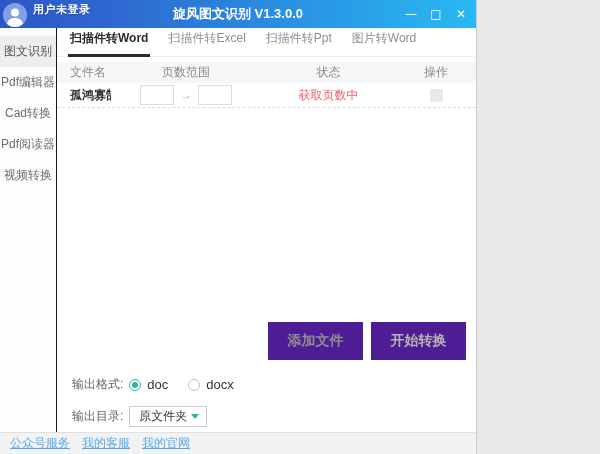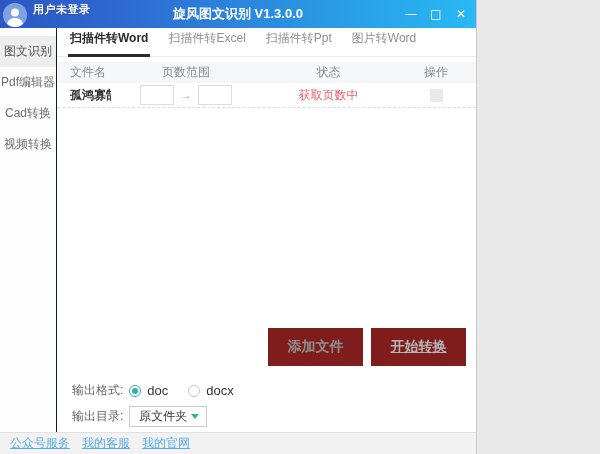--- a/index.html
+++ b/index.html
@@ -84,32 +84,32 @@
   .range-arrow { color:#b5b5b5; font-size:12px; margin:0 6px; }
   .cell-status { text-align:center; color:#f2606a; }
   .cell-op { display:flex; justify-content:center; }
   .row-checkbox { width:13px; height:13px; background:#e9e9e9; border:none; cursor:default; }
 
   .spacer { flex:1; }
 
   
   .actions { display:flex; justify-content:flex-end; gap:8px; padding-right:10px; }
   .btn {
-    width:95px; height:38px; background:#7f1d1d; border:none; font-size:14px;
+    width:95px; height:38px; background:#4c1d95; border:none; font-size:14px;
     font-weight:bold; cursor:pointer; font-family:inherit;
   }
   .btn-add   { color:#8f8f8f; }
-  .btn-start { color:#b3b3b3;text-decoration:underline; }
+  .btn-start { color:#b3b3b3; }
 
   
   .opt-row {
     display:flex; align-items:center; margin-left:15px; font-size:12px; color:#666;
   }
   .format-row { margin-top:16px; }
-  .dir-row { margin-top:7px; margin-bottom:5px; }
+  .dir-row { margin-top:13px; margin-bottom:5px; }
   .radio-group { display:flex; align-items:center; gap:20px; margin-left:6px; }
   .radio-opt { display:flex; align-items:center; gap:6px; cursor:pointer; }
   .radio {
     width:12px; height:12px; border-radius:50%; border:1px solid #c4c4c4; background:#fff;
     position:relative;
   }
   .radio.checked { border-color:#2fb3a0; }
   .radio.checked::after {
     content:""; position:absolute; left:2px; top:2px; width:6px; height:6px;
     border-radius:50%; background:#2fb3a0;
@@ -157,20 +157,21 @@
       <span class="win-btn">✕</span>
     </div>
   </div>
 
   <div class="app-body">
 
     <div class="sidebar">
       <div class="side-item active">图文识别</div>
       <div class="side-item">Pdf编辑器</div>
       <div class="side-item">Cad转换</div>
+      <div class="side-item">Pdf阅读器</div>
       <div class="side-item">视频转换</div>
     </div>
 
     <div class="main">
 
       <div class="tabbar">
         <div class="tab active">扫描件转Word</div>
         <div class="tab">扫描件转Excel</div>
         <div class="tab">扫描件转Ppt</div>
         <div class="tab">图片转Word</div>

